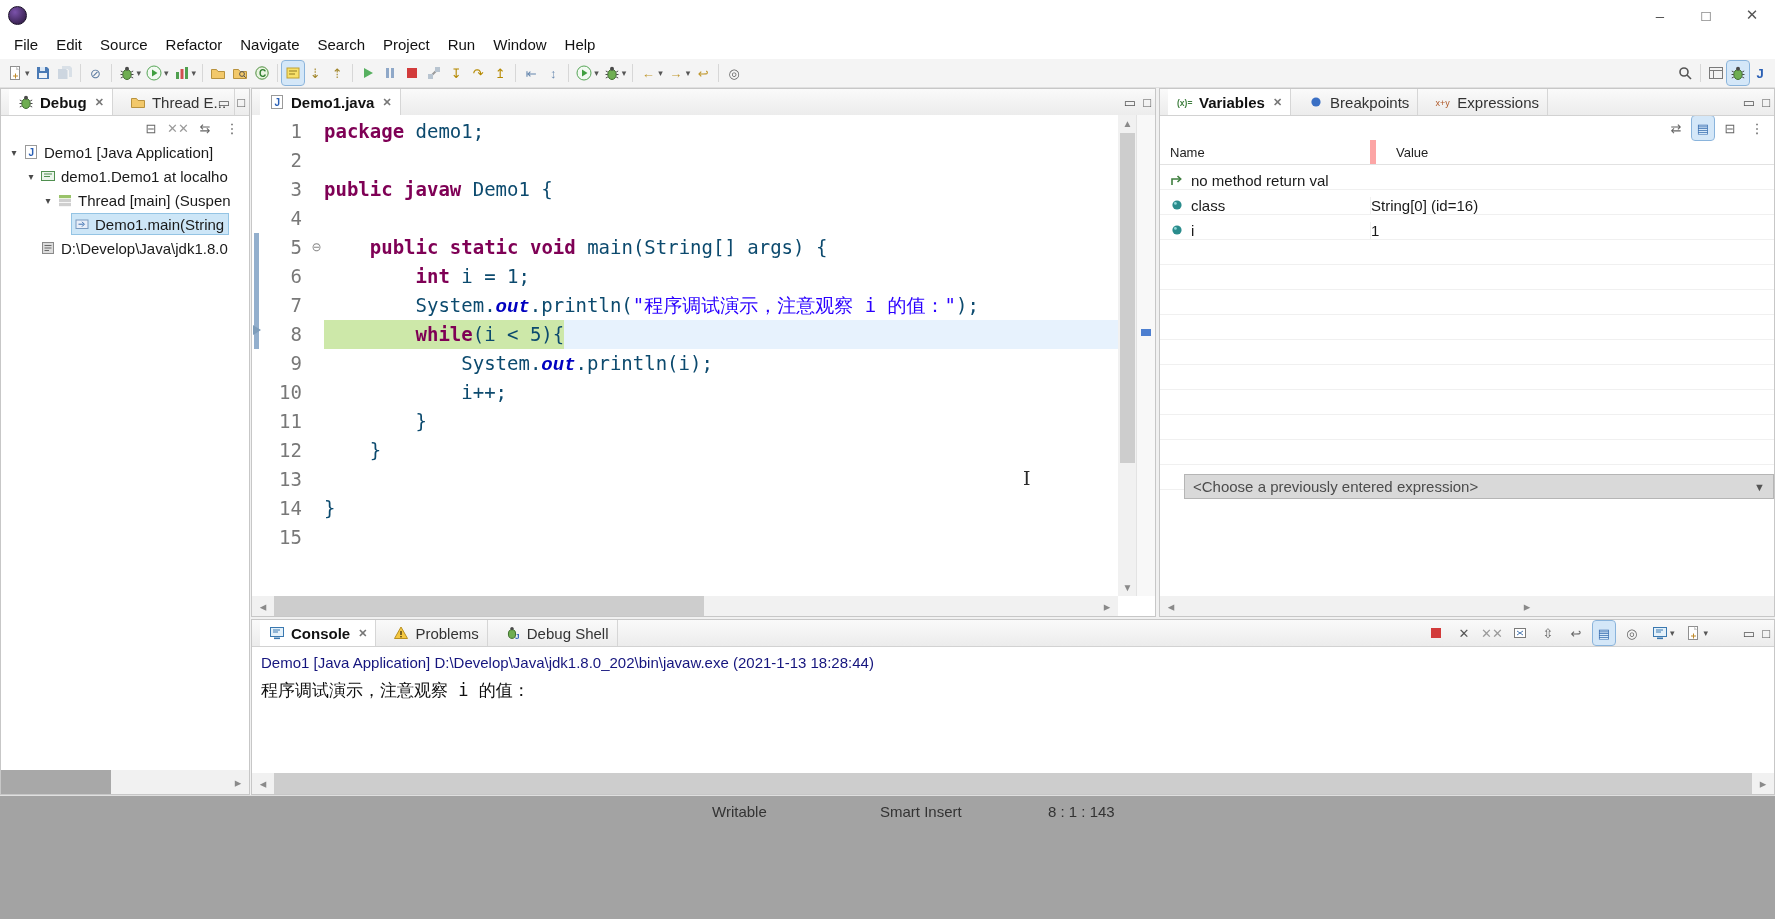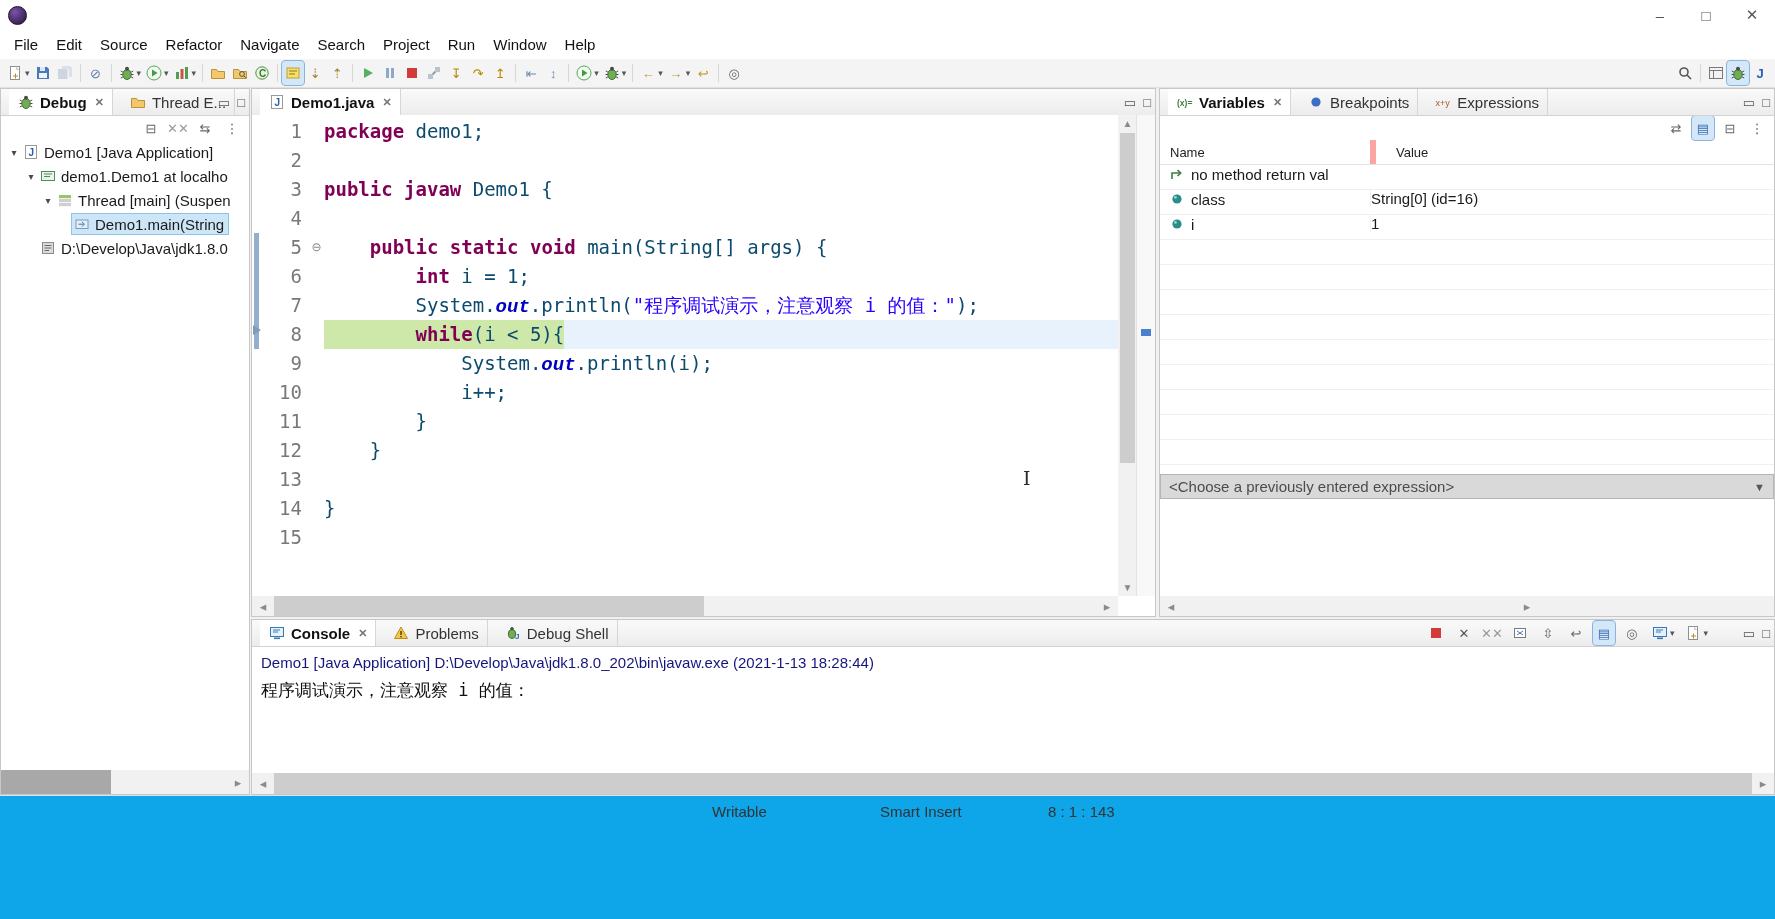--- a/index.html
+++ b/index.html
@@ -69,36 +69,36 @@
   .overview{position:absolute;right:0;top:26px;bottom:20px;width:18px;background:#f8f8f8;border-left:1px solid #e3e3e3;}
   .ov-marker{position:absolute;left:4px;right:4px;top:214px;height:7px;background:#4d7fd0;}
   .ed-hscroll{position:absolute;bottom:0;left:0;right:37px;height:20px;background:#f1f1f1;display:flex;}
   .ibeam{position:absolute;left:771px;top:352px;font-family:"DejaVu Serif",serif;font-size:19px;color:#2a2a2a;}
 
   
   #view-vars{left:1159px;top:88px;width:616px;height:529px;}
   .vars-header{height:24px;display:flex;align-items:center;font-size:13px;color:#222;border-bottom:1px solid #e2e2e2;}
   .col-name{width:210px;padding-left:10px;box-sizing:border-box;}
   .col-value{flex:1;padding-left:20px;border-left:6px solid #fca5a5;height:100%;display:flex;align-items:center;box-sizing:border-box;}
-  .var-row{height:24px;display:flex;align-items:flex-start;border-bottom:1px solid #f0f0f0;font-size:15px;color:#1a1a1a;}
+  .var-row{height:24px;display:flex;align-items:flex-end;border-bottom:1px solid #f0f0f0;font-size:15px;color:#1a1a1a;}
   .vr-name{width:210px;display:flex;align-items:center;gap:5px;padding-left:8px;box-sizing:border-box;white-space:nowrap;overflow:hidden;}
   .vr-value{flex:1;display:flex;align-items:center;border-left:1px solid #f0f0f0;box-sizing:border-box;white-space:nowrap;}
   .expr-bar{position:absolute;left:0;right:0;height:25px;background:#d9d9d9;border:1px solid #b5b5b5;box-sizing:border-box;display:flex;align-items:center;padding:0 8px;font-size:15px;color:#4c4c4c;}
   .expr-dd{margin-left:auto;color:#555;font-size:11px;}
   .vars-hscroll{position:absolute;bottom:0;left:0;right:0;height:20px;background:#f1f1f1;display:flex;}
 
   
   #view-console{left:251px;top:619px;width:1524px;height:176px;}
   .console-icons{margin-left:auto;display:flex;align-items:center;gap:6px;padding-right:64px;}
   .console-desc{font-size:15px;color:#15157e;padding:7px 0 0 9px;white-space:nowrap;}
   .console-out{font-family:"DejaVu Sans Mono",monospace;font-size:17px;color:#101010;padding:8px 0 0 9px;white-space:pre;}
   .console-hscroll{position:absolute;bottom:0;left:0;right:0;height:21px;background:#f1f1f1;display:flex;}
 
   
-  .statusbar{position:absolute;top:795px;left:0;right:0;bottom:0;background:#0ea5e9;border-top:1px solid #e0e0e0;}
+  .statusbar{position:absolute;top:795px;left:0;right:0;bottom:0;background:#a3a3a3;border-top:1px solid #e0e0e0;}
   .st-item{position:absolute;top:7px;font-size:15px;color:#333;}
   .st-item:nth-of-type(1){left:712px;}
   .st-item:nth-of-type(2){left:880px;}
   .st-item:nth-of-type(3){left:1048px;}
 </style>
 </head>
 <body>
 
 <div class="window">
 
@@ -728,21 +728,21 @@
         </div>
         <div class="var-row">
           <div class="vr-name"></div>
           <div class="vr-value"></div>
         </div>
         <div class="var-row">
           <div class="vr-name"></div>
           <div class="vr-value"></div>
         </div>
       </div>
-    <div class="expr-bar" style="top:385px;">
+    <div class="expr-bar" style="top:385px;margin-left:24px;">
       <span>&lt;Choose a previously entered expression&gt;</span>
       <span class="expr-dd">▼</span>
     </div>
     <div class="vars-hscroll">
       <div class="arr">◂</div>
       <div style="width:334px;"></div>
       <div class="arr">▸</div>
       <div style="flex:1;"></div>
     </div>
   </div>

